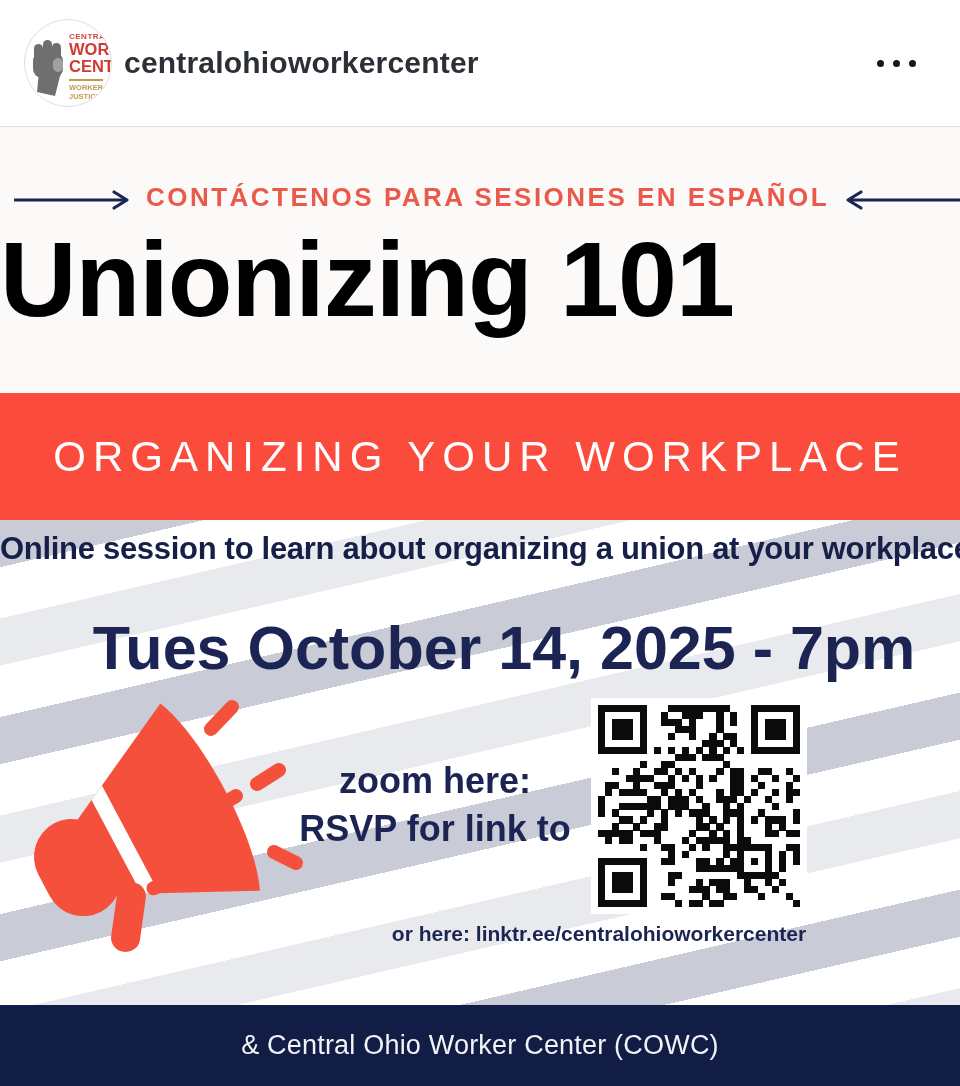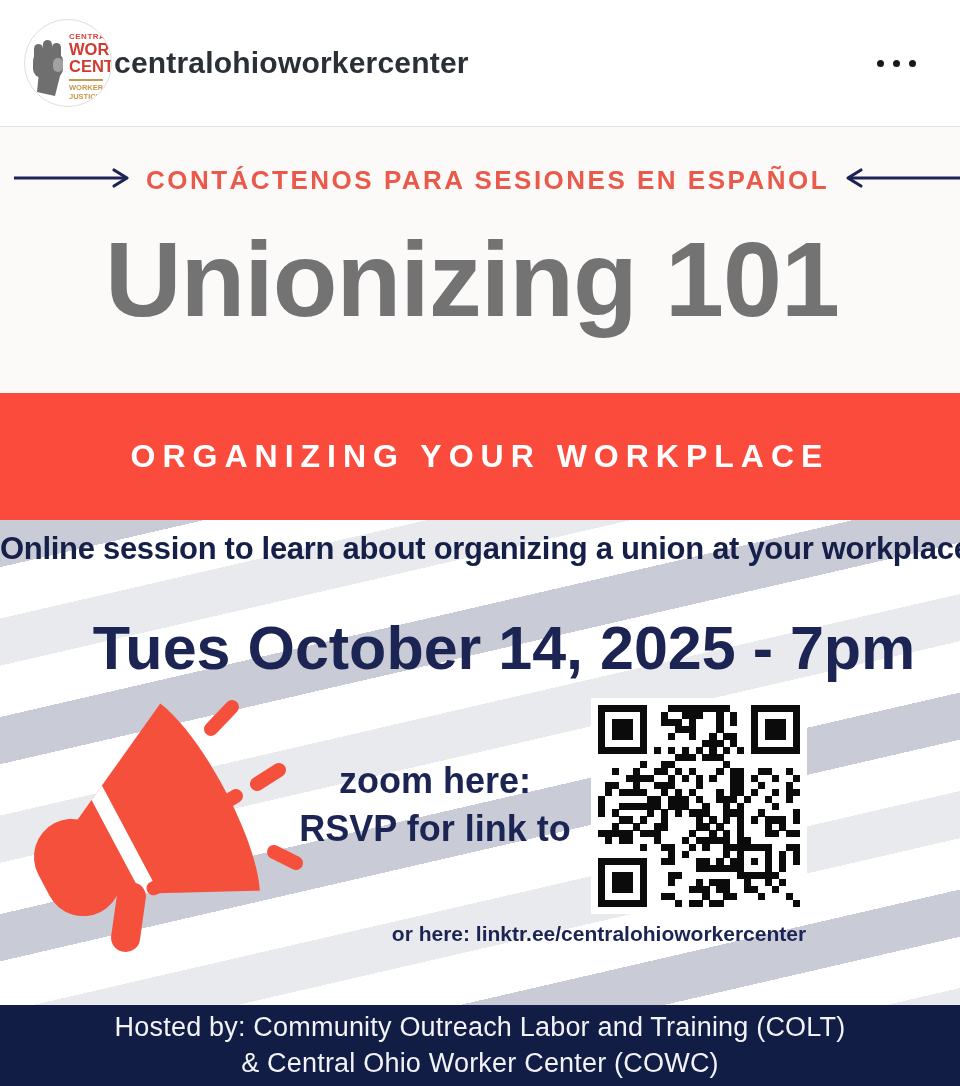--- a/index.html
+++ b/index.html
@@ -11,40 +11,40 @@
                  display:flex; align-items:center; padding:0 40px 0 24px;
                  border-bottom:1px solid #e2e2e2; }
   .avatar { width:88px; height:88px; border-radius:50%; background:#ffffff;
             border:1px solid #e0dedc; overflow:hidden; position:relative; flex:0 0 auto; }
   .avatar .fist { position:absolute; left:6px; top:14px; width:36px; height:62px; }
   .avatar .logo-text { position:absolute; left:44px; top:13px; width:70px; line-height:1; }
   .logo-small-red  { font-size:8px;  font-weight:700; color:#d8453a; letter-spacing:.5px; white-space:nowrap; }
   .logo-big-red    { font-size:16.5px; font-weight:800; color:#cf3a31; letter-spacing:0; white-space:nowrap; line-height:1.05; }
   .logo-gold       { font-size:7.5px; font-weight:700; color:#c49a4d; white-space:nowrap; line-height:1.3; }
   .logo-divider    { height:2px; background:#c49a4d; width:34px; margin:3px 0 2px; }
-  .username { margin-left:2px; font-size:30px; font-weight:700; color:#2b2f36; letter-spacing:.2px; }
+  .username { margin-left:12px; font-size:30px; font-weight:700; color:#2b2f36; letter-spacing:.2px; }
   .menu-dots { margin-left:auto; display:flex; gap:9px; cursor:pointer; padding:10px 4px; }
   .menu-dots i { width:7px; height:7px; border-radius:50%; background:#15181d; display:block; }
 
   
   .flyer { position:relative; height:959px; background:#fcf9f9; overflow:hidden; }
 
   .contact-row { position:absolute; top:38px; left:0; right:0; height:48px;
-                 display:flex; align-items:flex-start; justify-content:center;padding-left:15px; }
+                 display:flex; align-items:flex-end; justify-content:center;padding-left:15px; }
   .contact-text { color:#ea5a4b; font-size:26px; font-weight:700; letter-spacing:2.5px;
                   white-space:nowrap; padding:0 12px; }
   .arrow-svg { flex:0 0 auto; }
 
-  .flyer-title { position:absolute; top:92px; left:0; right:16px; text-align:center;
-                 font-size:106px; font-weight:700; color:#737373; letter-spacing:-1px;
+  .flyer-title { position:absolute; top:92px; left:0; right:16px; text-align:left;
+                 font-size:106px; font-weight:700; color:#000000; letter-spacing:-1px;
                  white-space:nowrap; }
 
   .red-band { position:absolute; top:266px; left:0; right:0; height:127px;
               background:#fb4b3c; display:flex; align-items:center; justify-content:center; }
-  .red-band-text { color:#ffffff; font-size:32px; font-weight:700; letter-spacing:7px;
+  .red-band-text { color:#ffffff; font-size:42px; font-weight:400; letter-spacing:7px;
                    white-space:nowrap; }
 
   .stripes { position:absolute; top:393px; left:0; right:0; bottom:81px;
              background:
                repeating-linear-gradient(167deg,
                  #c9ccd7 0 46px, #ffffff 46px 96px,
                  #e9eaee 96px 142px, #ffffff 142px 192px); }
 
   .online-text { position:absolute; top:404px; left:0; right:0; text-align:center;
                  font-size:31px; font-weight:700; color:#151f48; letter-spacing:-.3px;
@@ -531,17 +531,16 @@
         <rect x="14" y="28" width="1.02" height="1.02" fill="#0b0b0b"></rect>
         <rect x="16" y="28" width="1.02" height="1.02" fill="#0b0b0b"></rect>
         <rect x="17" y="28" width="1.02" height="1.02" fill="#0b0b0b"></rect>
         <rect x="28" y="28" width="1.02" height="1.02" fill="#0b0b0b"></rect>
       </svg>
   </div>
 
   <div class="alt-link">or here: linktr.ee/centralohioworkercenter</div>
 
   <div class="flyer-footer">
-    <div>Hosted by: Community Outreach Labor and Training (COLT)</div>
     <div>&amp; Central Ohio Worker Center (COWC)</div>
   </div>
 
 </div>
 
 </body></html>

